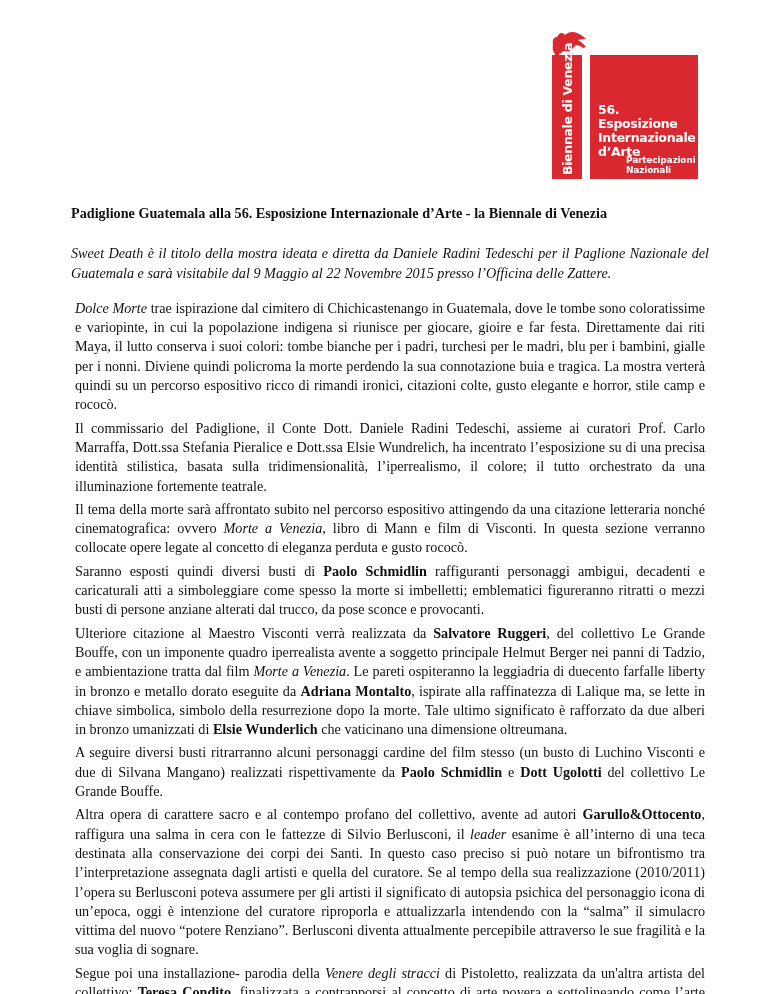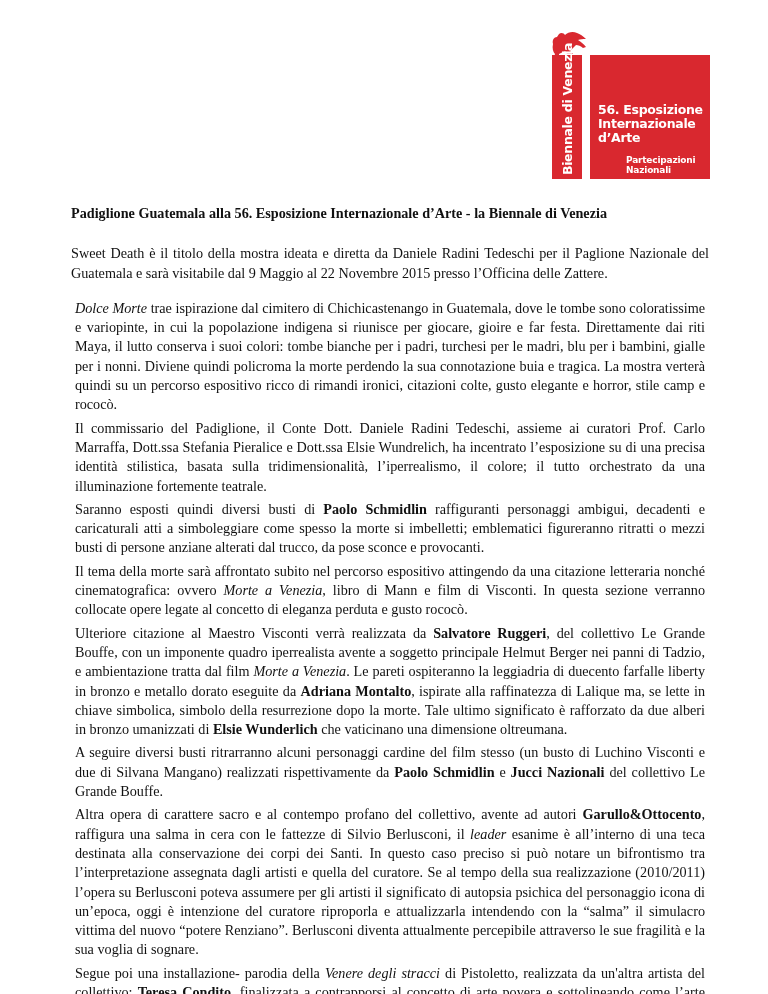--- a/index.html
+++ b/index.html
@@ -4,27 +4,27 @@
 <style>
   html, body { margin:0; padding:0; background:#ffffff; }
   body { width:768px; height:994px; position:relative; overflow:hidden;
          font-family:"Liberation Serif", serif; color:#111; }
   .logo { position:absolute; left:550px; top:30px; width:172px; height:150px; }
   .logo .lion { position:absolute; left:0; top:0; width:40px; height:28px; }
   .logo .bar { position:absolute; left:2px; top:25px; width:30px; height:124px; background:#d9282f; }
   .logo .bar span { position:absolute; left:50%; top:50%; transform:translate(-50%,-50%) rotate(-90deg);
          white-space:nowrap; color:#fff; font-family:"DejaVu Sans", sans-serif; font-weight:bold;
          font-size:12.5px; letter-spacing:-0.3px; }
-  .logo .box { position:absolute; left:40px; top:25px; width:120px; height:124px; background:#d9282f; color:#fff;
+  .logo .box { position:absolute; left:40px; top:25px; width:108px; height:124px; background:#d9282f; color:#fff;
          font-family:"DejaVu Sans", sans-serif; }
   .logo .box .t1 { position:absolute; left:8px; top:48px; font-size:12.5px; font-weight:bold; line-height:14px; letter-spacing:-0.3px; }
   .logo .box .t2 { position:absolute; left:8px; top:100px; font-size:9px; font-weight:bold; letter-spacing:-0.2px;padding-left:28px; }
   .content { position:absolute; left:71px; top:204px; width:638px; font-size:14.2px; line-height:19.3px; }
   .title { font-weight:bold; margin:0 0 21px 0; }
-  .lead { margin:0 0 16px 0; text-align:justify; }
+  .lead { font-style:italic; margin:0 0 16px 0; text-align:justify; }
   .para { margin:4px; text-align:justify; }
   b { font-weight:bold; }
   i { font-style:italic; }
 </style>
 </head>
 <body>
 
 <div class="logo">
   <svg class="lion" viewBox="0 0 40 28">
     <path fill="#d9282f" d="M3 14 C2 10 4 7 7 7 L9 4 C11 2 14 3 15 5 C18 2 23 1 27 3 C30 4 33 6 36 9 C33 9 30 9 28 10 C31 12 34 14 36 17 L33 18 C31 16 28 15 26 15 C24 17 22 19 20 21 L23 24 L17 24 L15 21 C13 22 11 23 9 24 L9 27 L4 27 L5 24 C3 22 2 18 3 14 Z"></path>
@@ -41,20 +41,20 @@
     <div class="t2">Partecipazioni Nazionali</div>
   </div>
 </div>
 
 <div class="content">
   <p class="title">Padiglione Guatemala alla 56. Esposizione Internazionale d’Arte - la Biennale di Venezia</p>
   <p class="lead">Sweet Death è il titolo della mostra ideata e diretta da Daniele Radini Tedeschi per il Paglione Nazionale del Guatemala e sarà visitabile dal 9 Maggio al 22 Novembre 2015 presso l’Officina delle Zattere.</p>
   <div id="paras">
       <p class="para"><i>Dolce Morte</i><span> trae ispirazione dal cimitero di Chichicastenango in Guatemala, dove le tombe sono coloratissime e variopinte, in cui la popolazione indigena si riunisce per giocare, gioire e far festa. Direttamente dai riti Maya, il lutto conserva i suoi colori: tombe bianche per i padri, turchesi per le madri, blu per i bambini, gialle per i nonni. Diviene quindi policroma la morte perdendo la sua connotazione buia e tragica. La mostra verterà quindi su un percorso espositivo ricco di rimandi ironici, citazioni colte, gusto elegante e horror, stile camp e rococò.</span></p>
       <p class="para"><span>Il commissario del Padiglione, il Conte Dott. Daniele Radini Tedeschi, assieme ai curatori Prof. Carlo Marraffa, Dott.ssa Stefania Pieralice e Dott.ssa Elsie Wundrelich, ha incentrato l’esposizione su di una precisa identità stilistica, basata sulla tridimensionalità, l’iperrealismo, il colore; il tutto orchestrato da una illuminazione fortemente teatrale.</span></p>
+      <p class="para"><span>Il tema della morte sarà affrontato subito nel percorso espositivo attingendo da una citazione letteraria nonché cinematografica: ovvero </span><i>Morte a Venezia</i><span>, libro di Mann e film di Visconti. In questa sezione verranno collocate opere legate al concetto di eleganza perduta e gusto rococò.</span></p>
       <p class="para"><span>Saranno esposti quindi diversi busti di </span><b>Paolo Schmidlin</b><span> raffiguranti personaggi ambigui, decadenti e caricaturali atti a simboleggiare come spesso la morte si imbelletti; emblematici figureranno ritratti o mezzi busti di persone anziane alterati dal trucco, da pose sconce e provocanti.</span></p>
-      <p class="para"><span>Il tema della morte sarà affrontato subito nel percorso espositivo attingendo da una citazione letteraria nonché cinematografica: ovvero </span><i>Morte a Venezia</i><span>, libro di Mann e film di Visconti. In questa sezione verranno collocate opere legate al concetto di eleganza perduta e gusto rococò.</span></p>
       <p class="para"><span>Ulteriore citazione al Maestro Visconti verrà realizzata da </span><b>Salvatore Ruggeri</b><span>, del collettivo Le Grande Bouffe, con un imponente quadro iperrealista avente a soggetto principale Helmut Berger nei panni di Tadzio, e ambientazione tratta dal film </span><i>Morte a Venezia</i><span>. Le pareti ospiteranno la leggiadria di duecento farfalle liberty in bronzo e metallo dorato eseguite da </span><b>Adriana Montalto</b><span>, ispirate alla raffinatezza di Lalique ma, se lette in chiave simbolica, simbolo della resurrezione dopo la morte. Tale ultimo significato è rafforzato da due alberi in bronzo umanizzati di </span><b>Elsie Wunderlich</b><span> che vaticinano una dimensione oltreumana.</span></p>
-      <p class="para"><span>A seguire diversi busti ritrarranno alcuni personaggi cardine del film stesso (un busto di Luchino Visconti e due di Silvana Mangano) realizzati rispettivamente da </span><b>Paolo Schmidlin</b><span>  e </span><b>Jucci Nazionali</b><span> del collettivo  Le Grande Bouffe.</span></p>
+      <p class="para"><span>A seguire diversi busti ritrarranno alcuni personaggi cardine del film stesso (un busto di Luchino Visconti e due di Silvana Mangano) realizzati rispettivamente da </span><b>Paolo Schmidlin</b><span>  e </span><b>Dott Ugolotti</b><span> del collettivo  Le Grande Bouffe.</span></p>
       <p class="para"><span>Altra opera di carattere sacro e al contempo profano del collettivo, avente ad autori </span><b>Garullo&amp;Ottocento</b><span>, raffigura una salma in cera con le fattezze di Silvio Berlusconi, il </span><i>leader</i><span> esanime è all’interno di una teca destinata alla conservazione dei corpi dei Santi. In questo caso preciso si può notare un bifrontismo tra l’interpretazione assegnata dagli artisti e quella del curatore. Se al tempo della sua realizzazione (2010/2011) l’opera su Berlusconi poteva assumere per gli artisti il significato di autopsia psichica del personaggio icona di un’epoca, oggi è intenzione del curatore riproporla e attualizzarla intendendo con la “salma” il simulacro vittima del nuovo “potere Renziano”. Berlusconi diventa attualmente percepibile attraverso le sue fragilità e la sua voglia di sognare.</span></p>
       <p class="para"><span>Segue poi una installazione- parodia della </span><i>Venere degli stracci</i><span> di Pistoletto, realizzata da un'altra artista del collettivo: </span><b>Teresa Condito</b><span>,  finalizzata a contrapporsi al concetto di arte povera e sottolineando come l’arte abbia bisogno di rinnovarsi.  Come Pistoletto ha ribaltato i canoni classici ponendo una Venere dinnanzi a degli stracci allo stesso modo Condito pone un putto dinnanzi agli stracci ritratto nel momento della minzione e quindi teso a irridere il concetto originario da cui l’installazione ha avuto origine.</span></p>
     </div>
 </div>
 
 </body></html>

